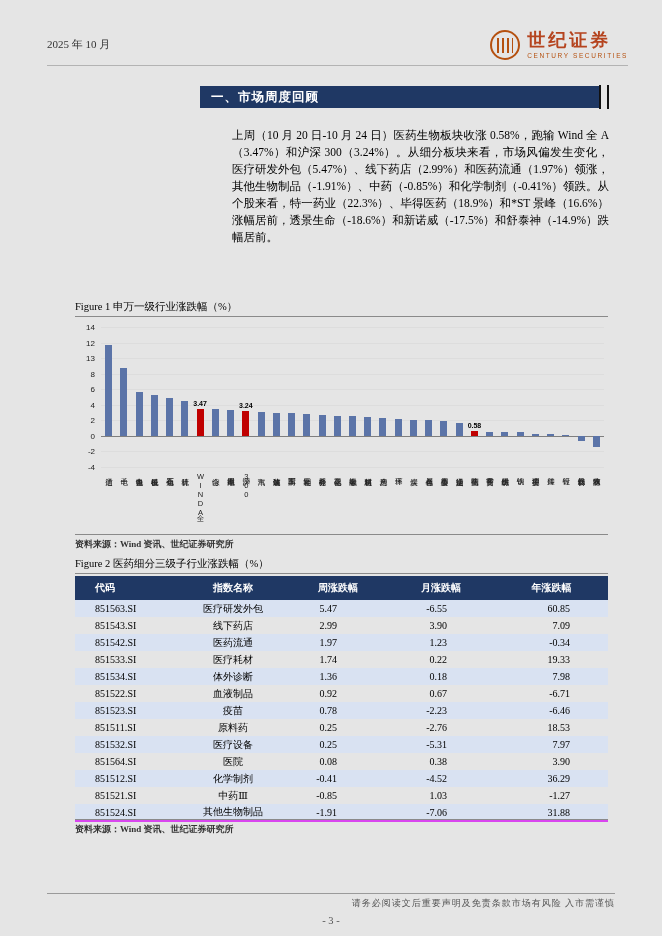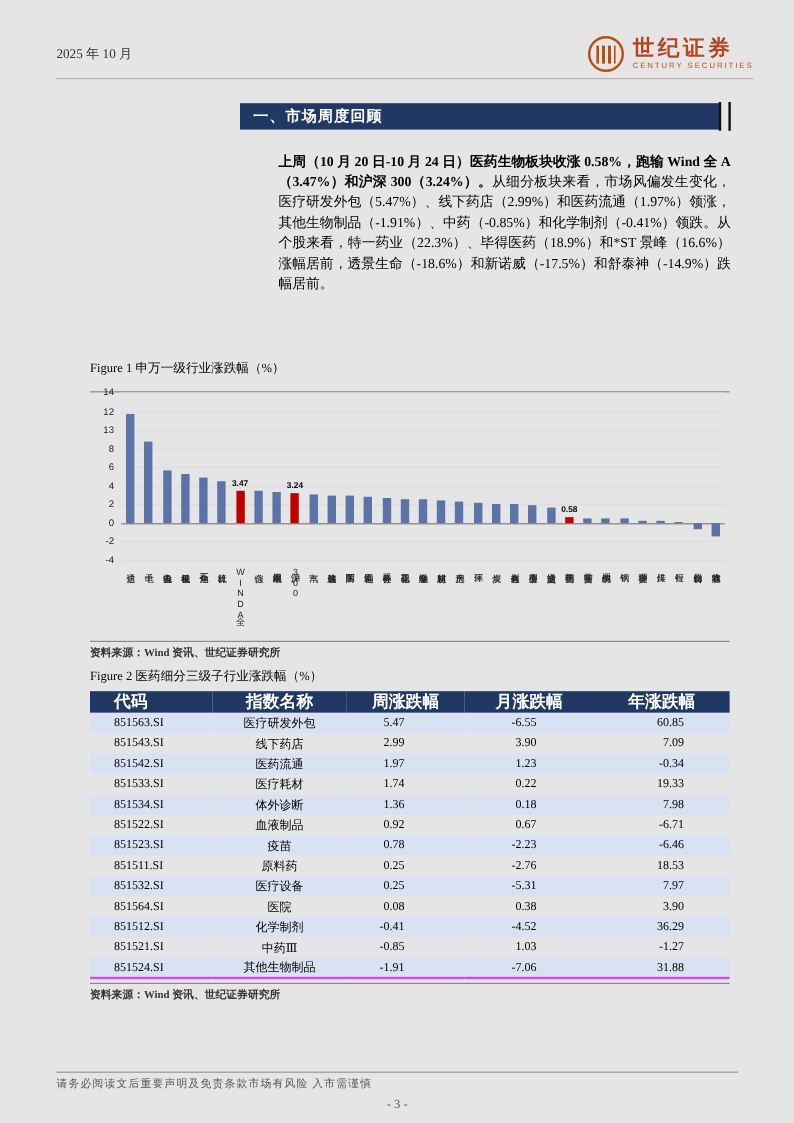--- a/index.html
+++ b/index.html
@@ -24,25 +24,25 @@
   
   .section-bar { position:absolute; top:86px; left:200px; width:400px; height:22px;
     background:#1f3864; color:#fff; font-size:12.5px; font-weight:bold;
     line-height:22px; padding-left:11px; letter-spacing:1px; }
   .section-bar::after { content:""; position:absolute; right:-9px; top:-1px;
     height:24px; width:6px; border-left:2px solid #111; border-right:2px solid #111; }
 
   
   .paragraph { position:absolute; top:127px; left:232px; width:377px;
     font-size:11.5px; line-height:17px; text-align:justify; }
-  .paragraph .b { font-weight:bold; }
+  .paragraph .b { font-weight:normal; }
 
   
   .fig-caption { position:absolute; left:75px; width:533px; font-size:10.5px;
-    padding-bottom:12px; border-bottom:1px solid #8a8a8a; }
+    padding-bottom:2px; border-bottom:1px solid #8a8a8a; }
   .fig1-caption { top:300px; }
   .fig2-caption { top:557px; }
   .source { position:absolute; left:75px; width:533px; border-top:1px solid #8a8a8a;
     padding-top:3px; font-size:9px; font-weight:bold; color:#333; }
   .source1 { top:534px; }
   .source2 { top:819px; }
 
   
   .chart { position:absolute; top:327px; left:75px; width:533px; height:206px;
     font-family:"Liberation Sans","DejaVu Sans",sans-serif; }
@@ -52,36 +52,36 @@
     color:#222; transform:translateY(-50%); }
   .bar { position:absolute; }
   .bar-label { position:absolute; transform:translateX(-50%); font-size:7px;
     font-weight:bold; color:#000; white-space:nowrap; }
   .xlabel { position:absolute; transform:translateX(-50%); writing-mode:vertical-rl;
     text-orientation:upright; font-size:7.5px; color:#222; line-height:1.05; max-height:62px; }
 
   
   .subtable { position:absolute; top:576px; left:75px; width:533px;
     border-collapse:collapse; table-layout:fixed; }
-  .subtable th { background:#1f3864; color:#fff; font-weight:bold; font-size:14px;
-    height:14px; text-align:center; }
+  .subtable th { background:#1f3864; color:#fff; font-weight:bold; font-size:10px;
+    height:24px; text-align:center; }
   .subtable td { font-size:10px; height:17px; }
   .subtable tr.odd { background:#d9e2f2; }
   .subtable th.col-code, .subtable td.col-code { width:102px; text-align:left; padding-left:20px; }
   .subtable th.col-name, .subtable td.col-name { width:112px; text-align:center; }
   .subtable th.col-w { width:98px; } .subtable th.col-m { width:108px; } .subtable th.col-y { width:113px; }
   .subtable td.col-w { text-align:right; padding-right:50px; }
   .subtable td.col-m { text-align:right; padding-right:48px; }
   .subtable td.col-y { text-align:right; padding-right:38px; }
   .subtable tbody tr:last-child td { border-bottom:2px solid #d946ef; }
 
   
   .footer-rule { position:absolute; top:893px; left:47px; right:47px; border-top:1px solid #9a9a9a; }
   .footer-row { position:absolute; top:897px; left:47px; right:47px; display:flex;
-    justify-content:flex-start; font-size:9px; color:#555; letter-spacing:1px; }
+    justify-content:flex-end; font-size:9px; color:#555; letter-spacing:1px; }
   .pagenum { position:absolute; top:915px; left:0; right:0; text-align:center;
     font-size:10.5px; color:#555; }
 </style>
 </head>
 <body>
 
 <div class="page">
 
   <div class="header">
     <div class="header-row">

